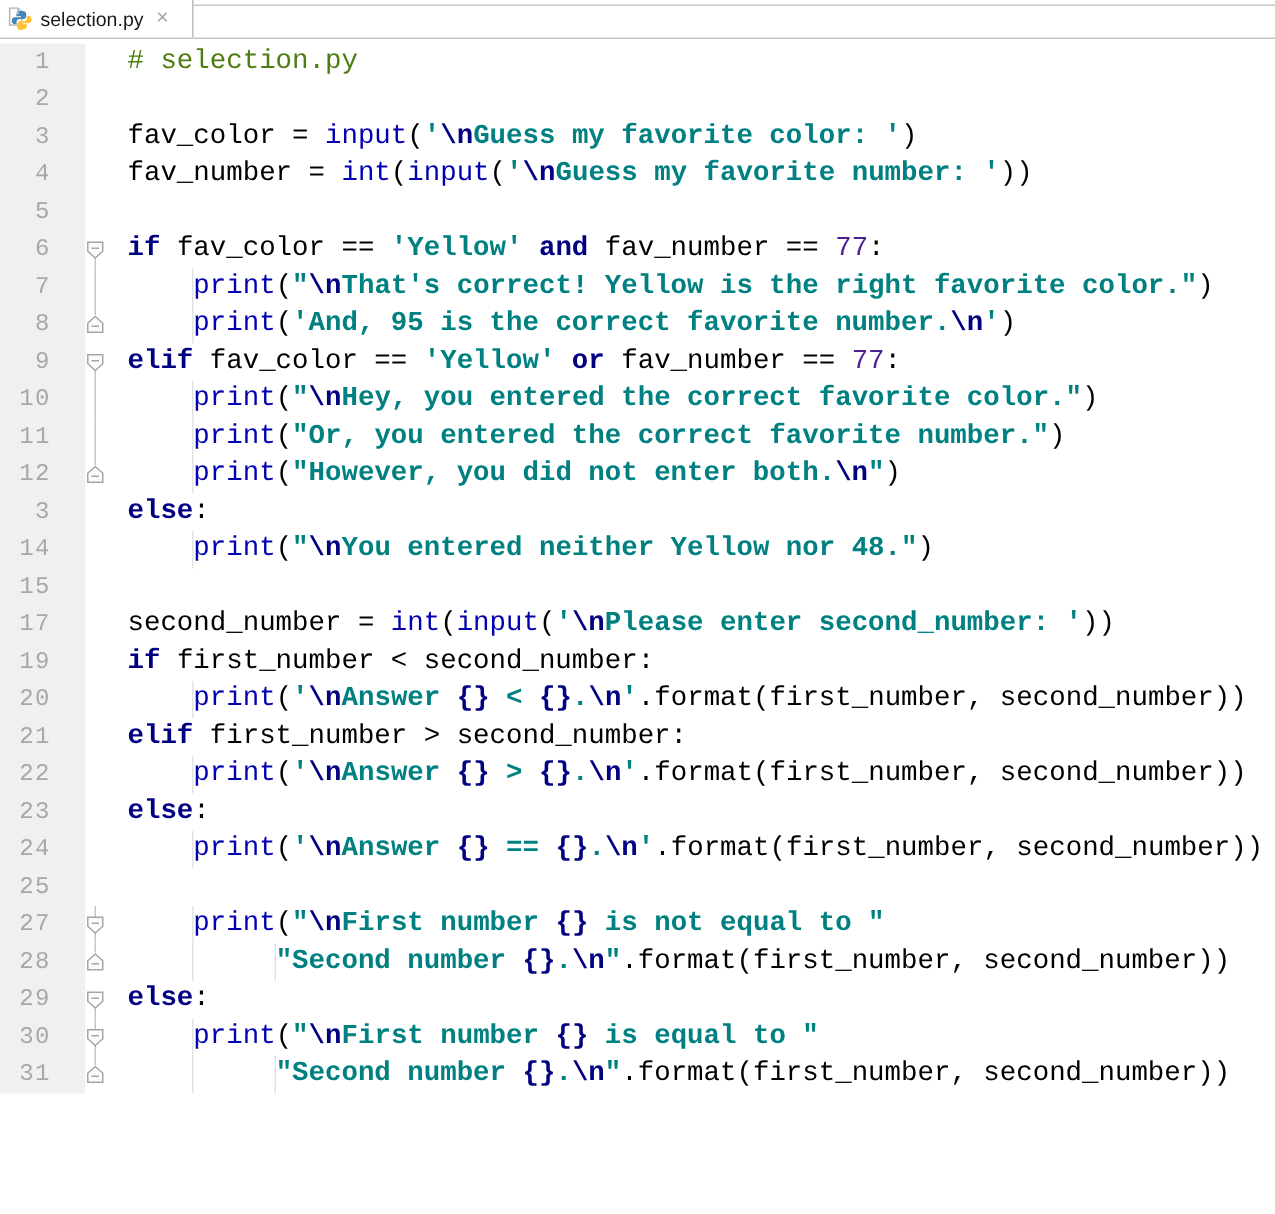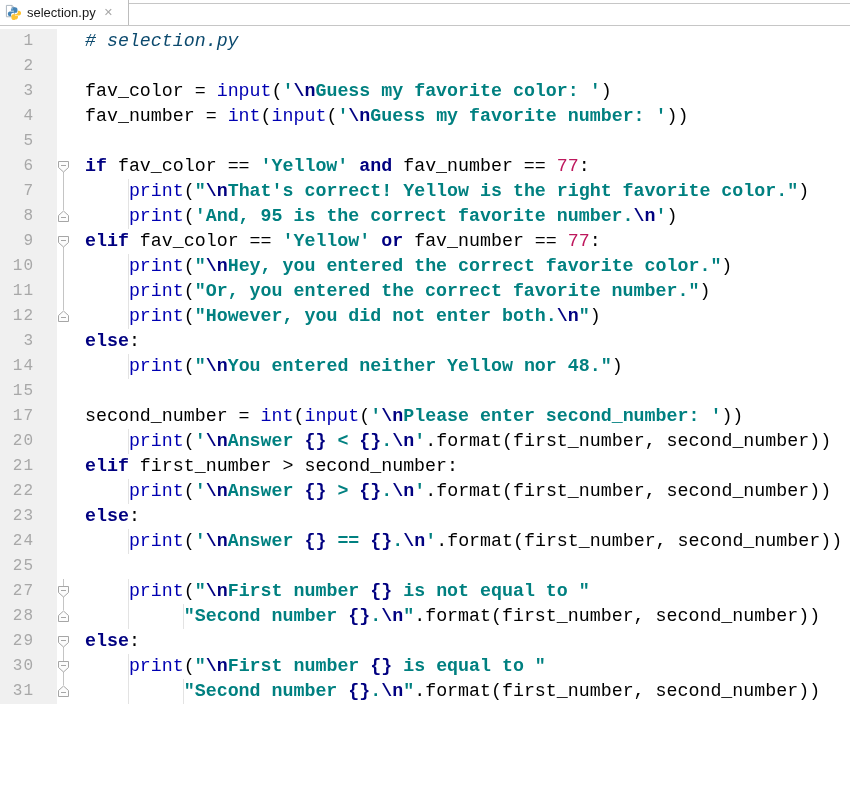--- a/index.html
+++ b/index.html
@@ -28,23 +28,23 @@
   .vl.below{top:18px;bottom:0;}
   .vl.above{top:0;height:6px;}
   .code{flex:1;position:relative;white-space:pre;overflow:hidden;
         font-size:18.3px;line-height:25px;color:#000;}
   .guide{position:absolute;top:0;bottom:0;width:1px;background:#e3e3e3;}
   .tok{position:relative;}
   .t-p{color:#000000;}
   .t-k{color:#000080;font-weight:bold;margin-top:32px;}
   .t-s{color:#008080;font-weight:bold;}
   .t-e{color:#000080;font-weight:bold;}
-  .t-n{color:#be185d;}
+  .t-n{color:#4c1d95;}
   .t-b{color:#0000b2;}
-  .t-c{color:#0c4a6e;font-style:italic;}
+  .t-c{color:#4d7c0f;}
 </style>
 </head>
 <body>
 
 <div class="tabbar">
   <div class="tab">
     <span class="ticon">
       <svg width="17" height="17" viewBox="0 0 18 18">
         <path d="M1.5 1.5h6l2.5 2.5v9.5h-8.5z" fill="#ffffff" stroke="#a8b2bc"></path>
         <path d="M7.5 1.5v2.5h2.5" fill="#e8edf2" stroke="#a8b2bc"></path>
@@ -153,20 +153,25 @@
       <div class="ln">15</div>
       <div class="fold"></div>
       <div class="code"><span class="tok"></span></div>
     </div>
     <div class="row">
       <div class="ln">17</div>
       <div class="fold"></div>
       <div class="code"><span class="tok"><span class="t-p">second_number = </span><span class="t-b">int</span><span class="t-p">(</span><span class="t-b">input</span><span class="t-p">(</span><span class="t-s">'</span><span class="t-e">\n</span><span class="t-s">Please enter second_number: '</span><span class="t-p">))</span></span></div>
     </div>
     <div class="row">
+      <div class="ln">19</div>
+      <div class="fold"></div>
+      <div class="code"><span class="tok"><span class="t-k">if</span><span class="t-p"> first_number &lt; second_number:</span></span></div>
+    </div>
+    <div class="row">
       <div class="ln">20</div>
       <div class="fold"></div>
       <div class="code"><div class="guide" style="left: 43px;"></div><span class="tok"><span class="t-p">    </span><span class="t-b">print</span><span class="t-p">(</span><span class="t-s">'</span><span class="t-e">\n</span><span class="t-s">Answer </span><span class="t-e">{}</span><span class="t-s"> &lt; </span><span class="t-e">{}</span><span class="t-s">.</span><span class="t-e">\n</span><span class="t-s">'</span><span class="t-p">.format(first_number, second_number))</span></span></div>
     </div>
     <div class="row">
       <div class="ln">21</div>
       <div class="fold"></div>
       <div class="code"><span class="tok"><span class="t-k">elif</span><span class="t-p"> first_number &gt; second_number:</span></span></div>
     </div>
     <div class="row">

